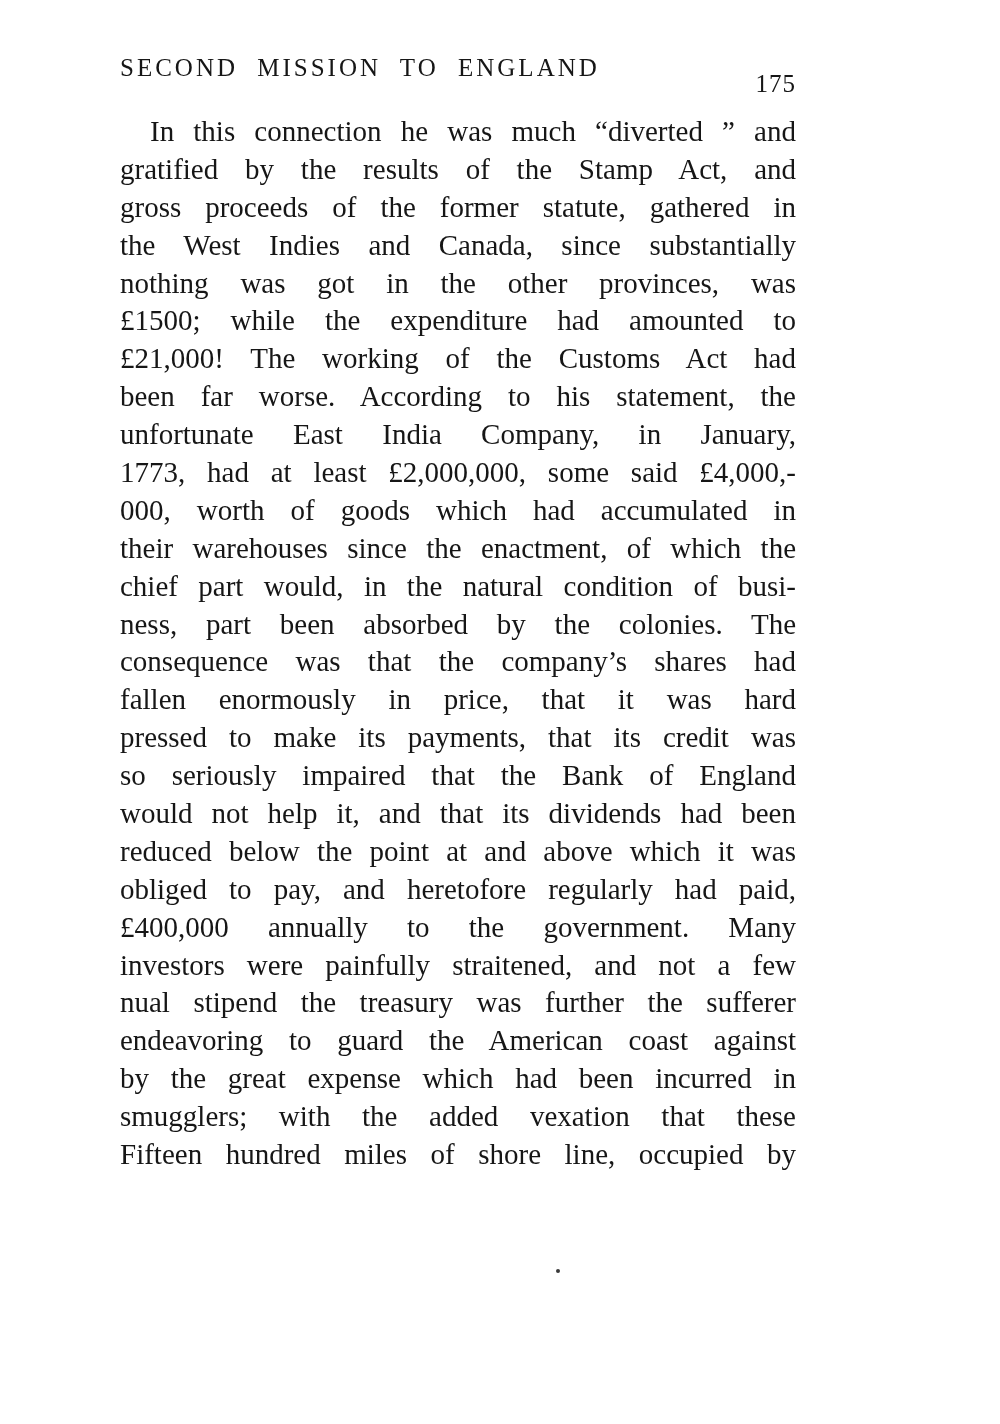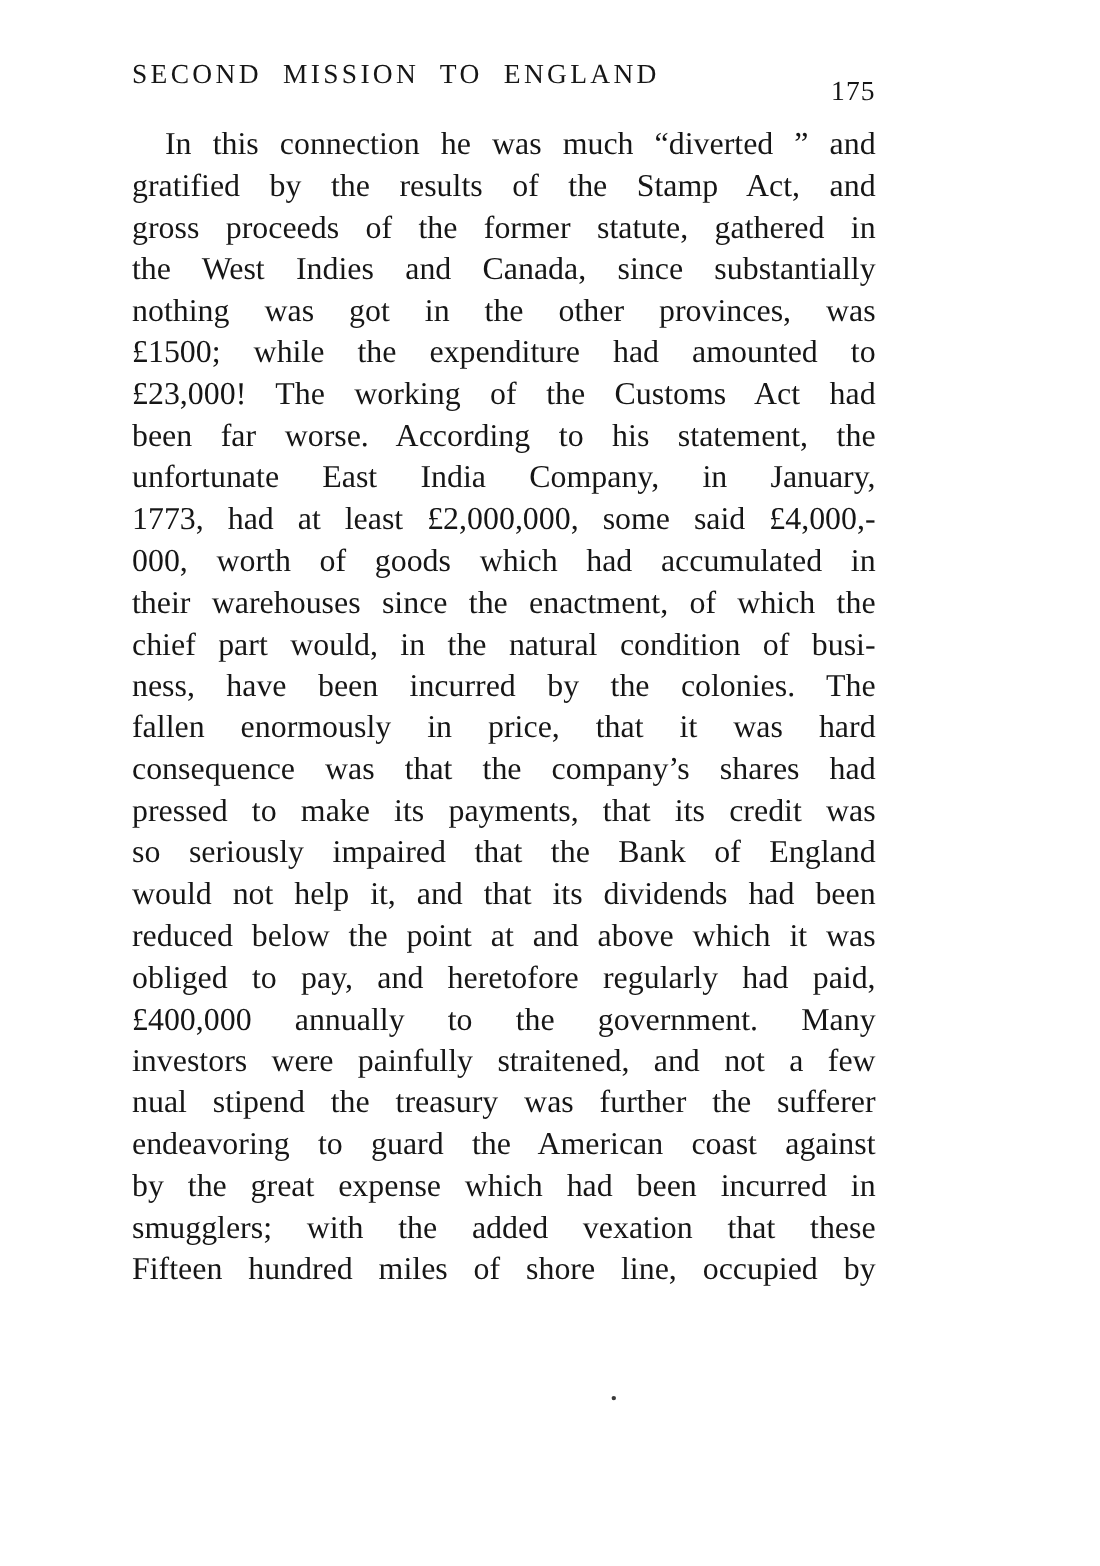--- a/index.html
+++ b/index.html
@@ -77,30 +77,30 @@
     <div class="page-number">175</div>
   </div>
 
   <div class="text-block">
     <div class="line indent">In this connection he was much “diverted ” and</div>
     <div class="line">gratified by the results of the Stamp Act, and</div>
     <div class="line">gross proceeds of the former statute, gathered in</div>
     <div class="line">the West Indies and Canada, since substantially</div>
     <div class="line">nothing was got in the other provinces, was</div>
     <div class="line">£1500; while the expenditure had amounted to</div>
-    <div class="line">£23,000!  The working of the Customs Act had</div>
+    <div class="line">£21,000!  The working of the Customs Act had</div>
     <div class="line">been far worse.  According to his statement, the</div>
     <div class="line">unfortunate East India Company, in January,</div>
     <div class="line">1773, had at least £2,000,000, some said £4,000,-</div>
     <div class="line">000, worth of goods which had accumulated in</div>
     <div class="line">their warehouses since the enactment, of which the</div>
     <div class="line">chief part would, in the natural condition of busi-</div>
-    <div class="line">ness, have been incurred by the colonies.  The</div>
+    <div class="line">ness, part been absorbed by the colonies.  The</div>
+    <div class="line">consequence was that the company’s shares had</div>
     <div class="line">fallen enormously in price, that it was hard</div>
-    <div class="line">consequence was that the company’s shares had</div>
     <div class="line">pressed to make its payments, that its credit was</div>
     <div class="line">so seriously impaired that the Bank of England</div>
     <div class="line">would not help it, and that its dividends had been</div>
     <div class="line">reduced below the point at and above which it was</div>
     <div class="line">obliged to pay, and heretofore regularly had paid,</div>
     <div class="line">£400,000 annually to the government.  Many</div>
     <div class="line">investors were painfully straitened, and not a few</div>
     <div class="line">nual stipend the treasury was further the sufferer</div>
     <div class="line">endeavoring to guard the American coast against</div>
     <div class="line">by the great expense which had been incurred in</div>

